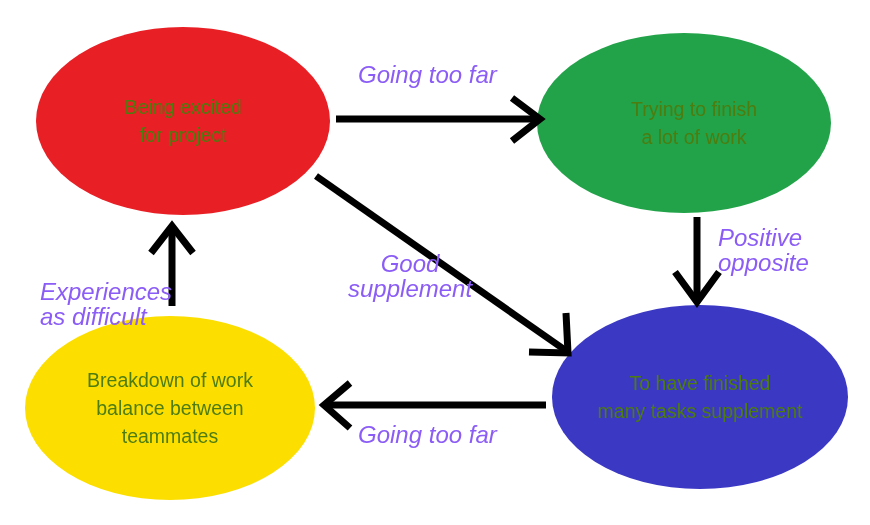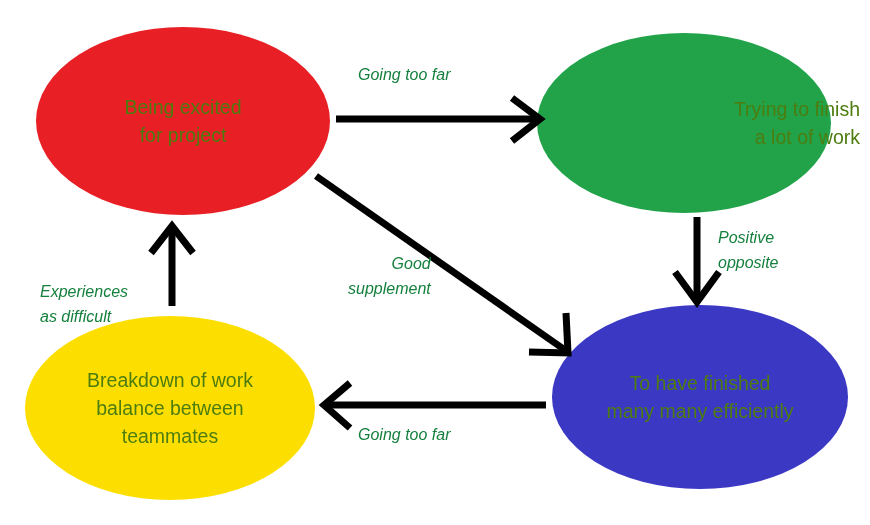--- a/index.html
+++ b/index.html
@@ -27,23 +27,23 @@
     text-align: center;
     color: #4d7c0f;
     font-family: "Liberation Sans", sans-serif;
     font-size: 19.5px;
     line-height: 28px;
     white-space: pre;
     pointer-events: none;
   }
   .edge-label {
     position: absolute;
-    color: #15803d;
+    color: #8b5cf6;
     font-family: "Liberation Sans", sans-serif;
-    font-size: 16px;
+    font-size: 24px;
     font-style: italic;
     line-height: 25px;
     white-space: pre;
   }
 </style>
 </head>
 <body>
 
 <div id="canvas">
 
@@ -79,36 +79,36 @@
 
     <g>
       <line x1="316" y1="176" x2="565" y2="350" stroke="#000000" stroke-width="7" stroke-linecap="butt"></line>
       <polyline points="566,313 568,353 529,352" fill="none" stroke="#000000" stroke-width="7" stroke-linecap="butt" stroke-linejoin="miter"></polyline>
     </g>
   </svg>
 
   <div class="node-label" style="left:36px; top:93px; width:294px;">Being excited
 for project</div>
 
-  <div class="node-label" style="left:566px; top:95px; width:294px;text-align:right;">Trying to finish
+  <div class="node-label" style="left:547px; top:95px; width:294px;">Trying to finish
 a lot of work</div>
 
   <div class="node-label" style="left:552px; top:369px; width:296px;">To have finished
-many many efficiently</div>
+many tasks supplement</div>
 
   <div class="node-label" style="left:25px; top:366px; width:290px;">Breakdown of work
 balance between
 teammates</div>
 
   <div class="edge-label" style="left:358px; top:62px; text-align:left;">Going too far</div>
 
   <div class="edge-label" style="left:718px; top:225px; text-align:left;">Positive
 opposite</div>
 
   <div class="edge-label" style="left:358px; top:422px; text-align:left;">Going too far</div>
 
   <div class="edge-label" style="left:40px; top:243px; text-align:left;margin-top:36px;">Experiences
 as difficult</div>
 
-  <div class="edge-label" style="left:348px; top:251px; text-align:right;">Good
+  <div class="edge-label" style="left:348px; top:251px; text-align:center;">Good
 supplement</div>
 
 </div>
 
 </body></html>

